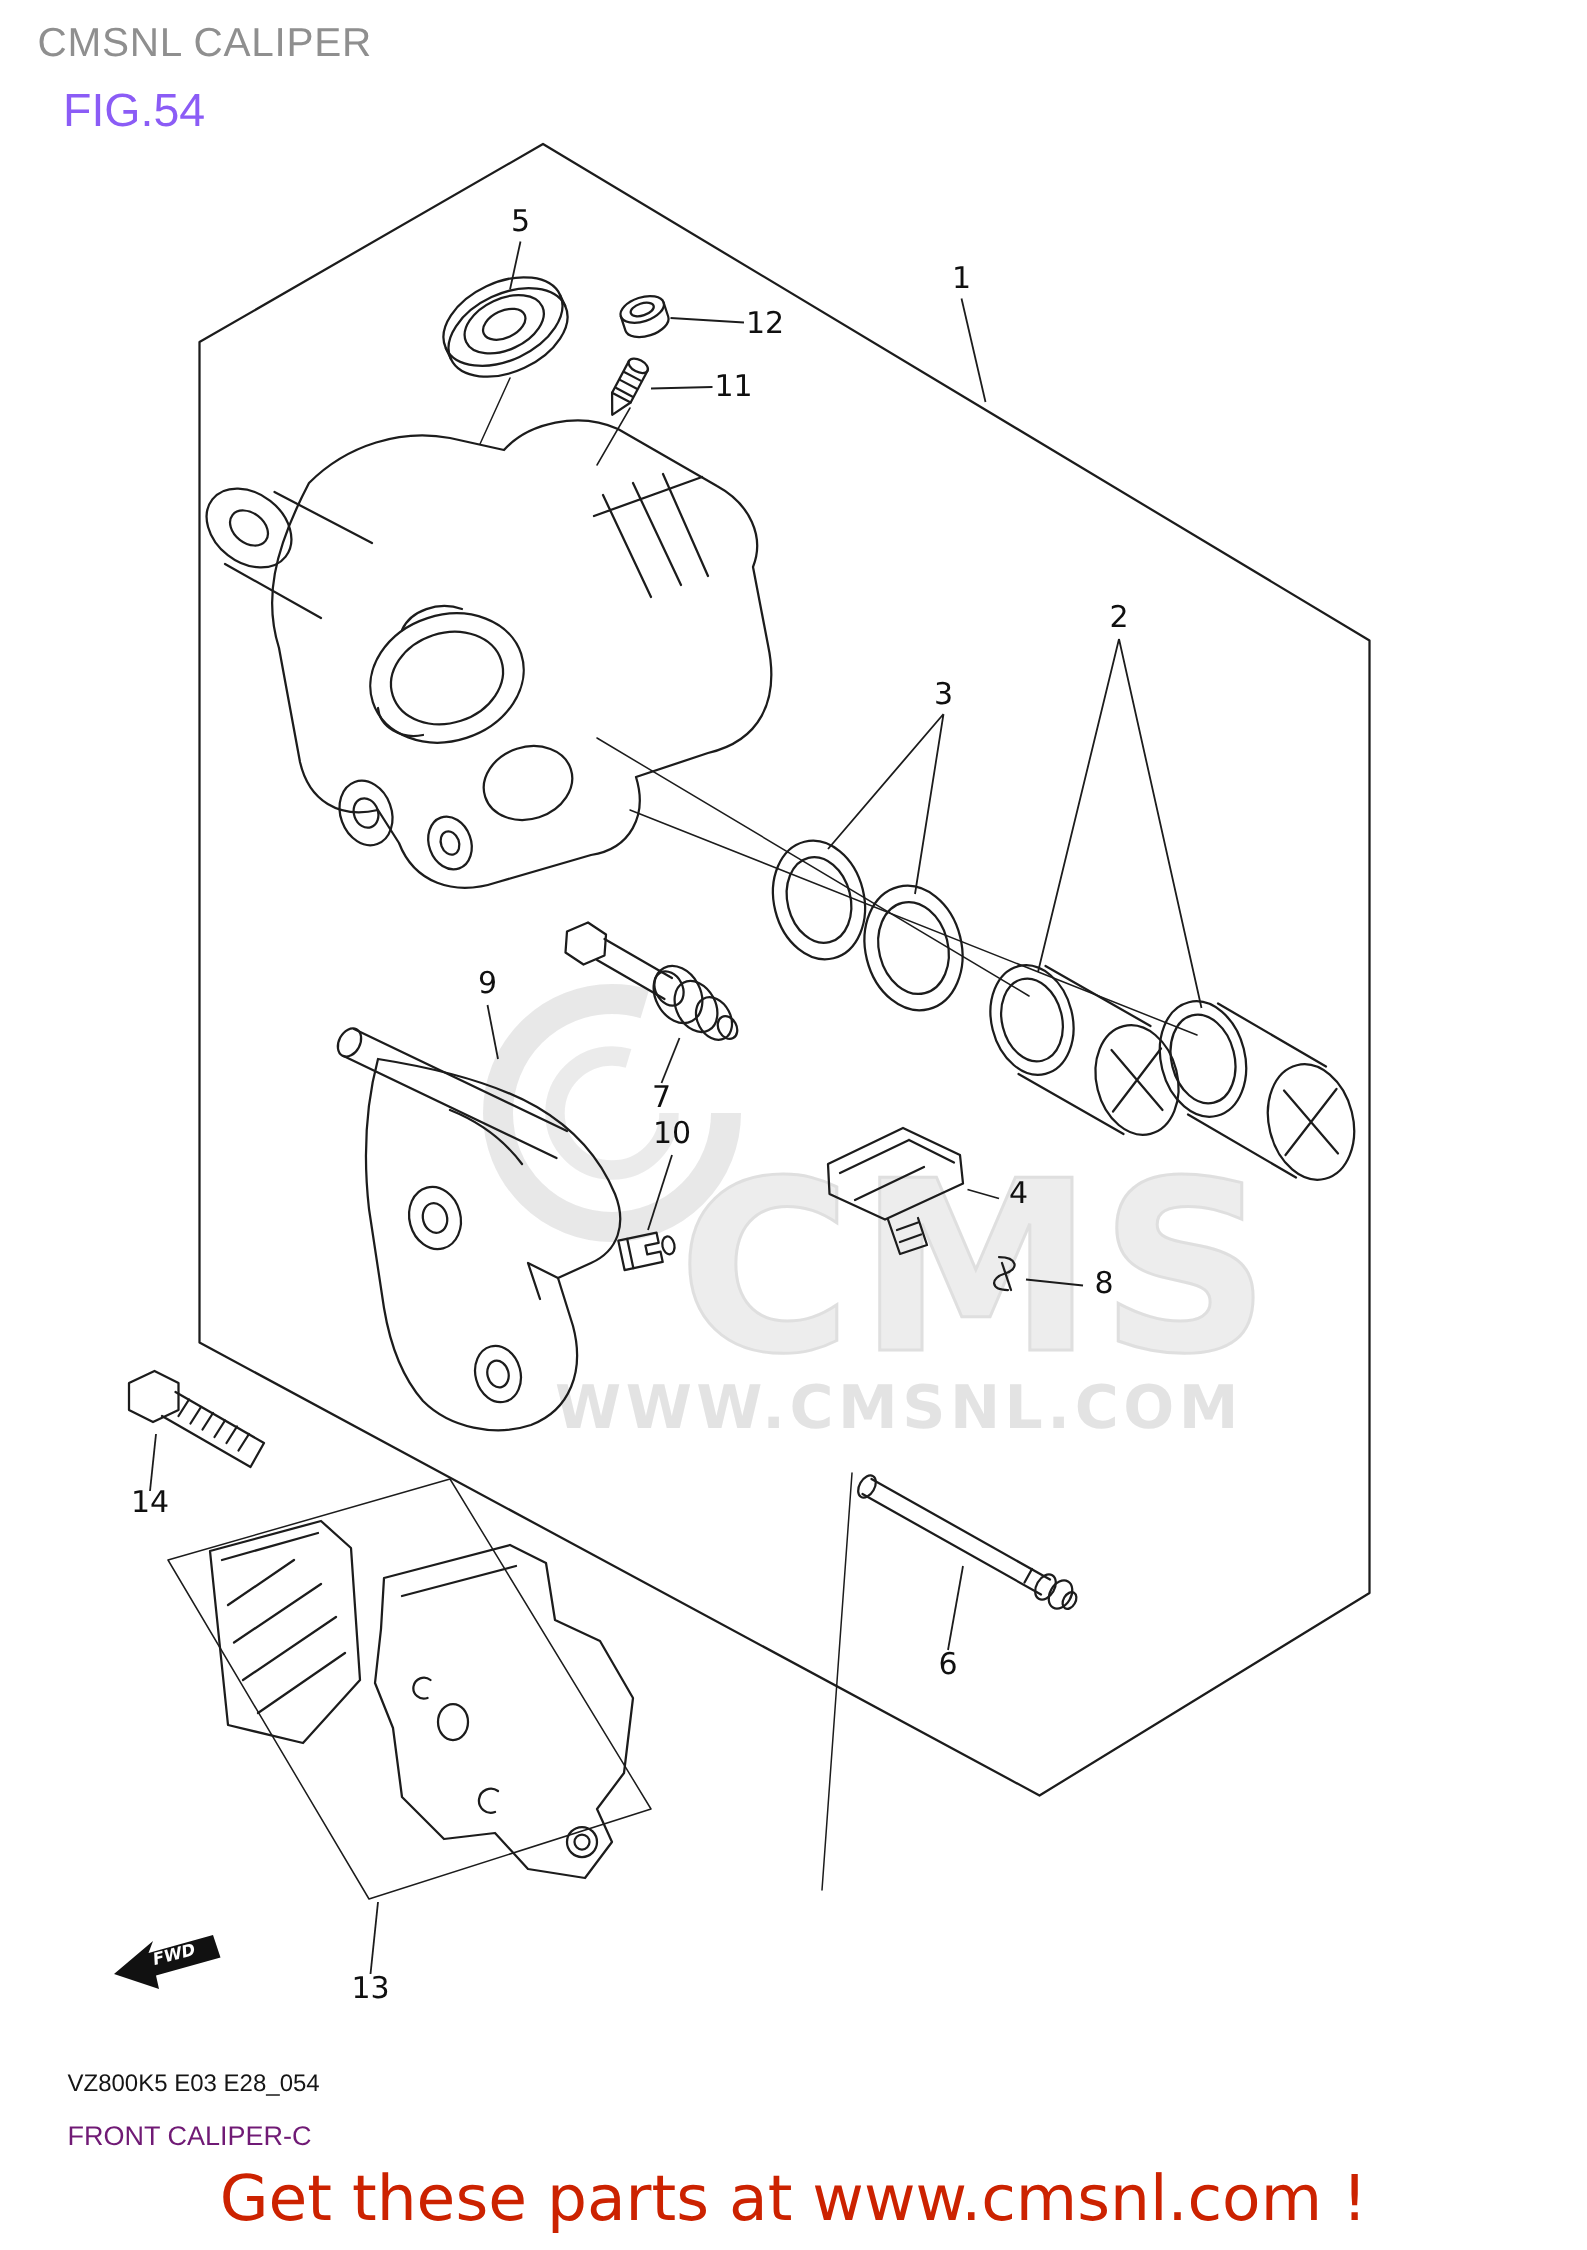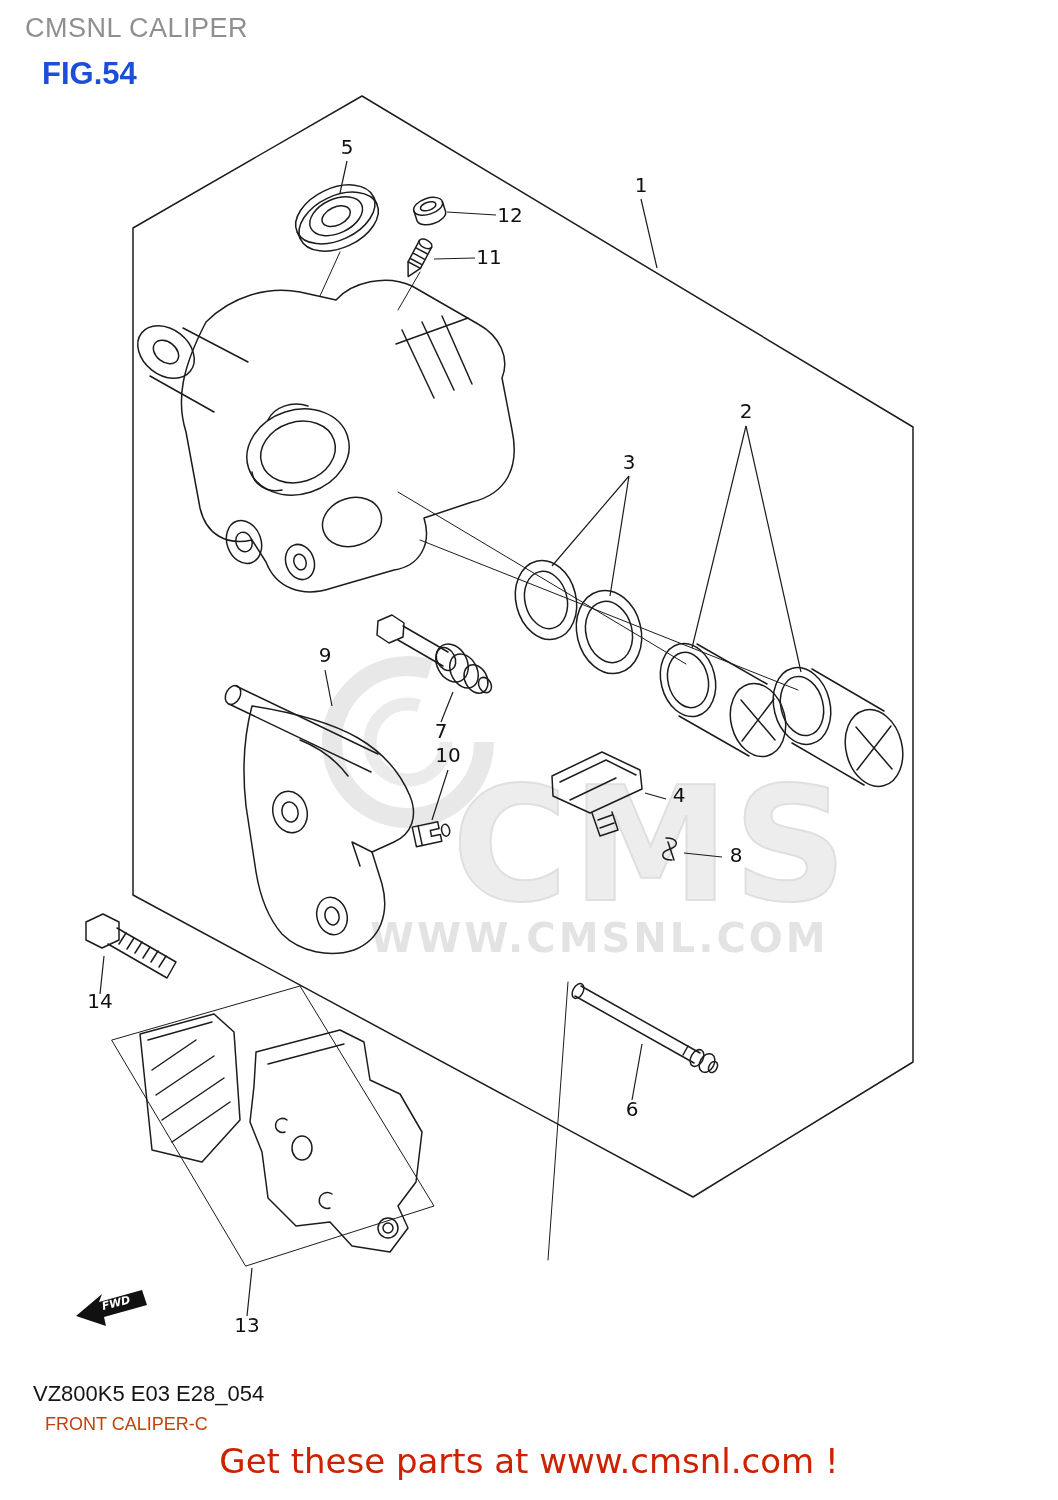--- a/index.html
+++ b/index.html
@@ -1,22 +1,22 @@
 <!DOCTYPE html>
 <html><head>
 <meta charset="utf-8">
 <style>
   html,body{margin:0;padding:0}
   body{width:1058px;height:1500px;position:relative;background:#ffffff;
        font-family:"Liberation Sans",sans-serif;overflow:hidden}
   .hdr{position:absolute;left:25px;top:13px;font-size:27px;color:#8f8f8f;letter-spacing:.5px}
-  .fig{position:absolute;left:42px;top:56px;font-size:31px;font-weight:700;color:#1d4ed8}
-  .code{position:absolute;left:33px;top:1381px;font-size:22px;color:#151515}
-  .name{position:absolute;left:45px;top:1414px;font-size:18px;color:#c2410c}
-  .promo{position:absolute;left:0;width:100%;top:1441px;text-align:center;font-size:34px;
+  .fig{position:absolute;left:42px;top:56px;font-size:31px;font-weight:400;color:#8b5cf6}
+  .code{position:absolute;left:45px;top:1381px;font-size:16px;color:#151515}
+  .name{position:absolute;left:45px;top:1414px;font-size:18px;color:#701a75}
+  .promo{position:absolute;left:0;width:100%;top:1441px;text-align:center;font-size:42px;
          color:#cc2200;font-family:"DejaVu Sans",sans-serif;cursor:pointer}
   svg.canvas{position:absolute;left:0;top:0}
   .ln{fill:none;stroke:#1c1c1c;stroke-width:1.5;stroke-linecap:round;stroke-linejoin:round}
   .thin{stroke-width:1}
   .lead{fill:none;stroke:#1c1c1c;stroke-width:1.2}
   .plbl{font-size:20px;fill:#101010;text-anchor:middle;font-family:"DejaVu Sans",sans-serif}
   .wm-logo{font-size:158px;font-weight:700;fill:#e0e0e0;stroke:#c6c6c6;stroke-width:2px;
            font-family:"DejaVu Sans",sans-serif;letter-spacing:4px}
   .wm-url{font-size:40px;font-weight:700;fill:#cdcdcd;font-family:"DejaVu Sans",sans-serif;
           letter-spacing:3px}

